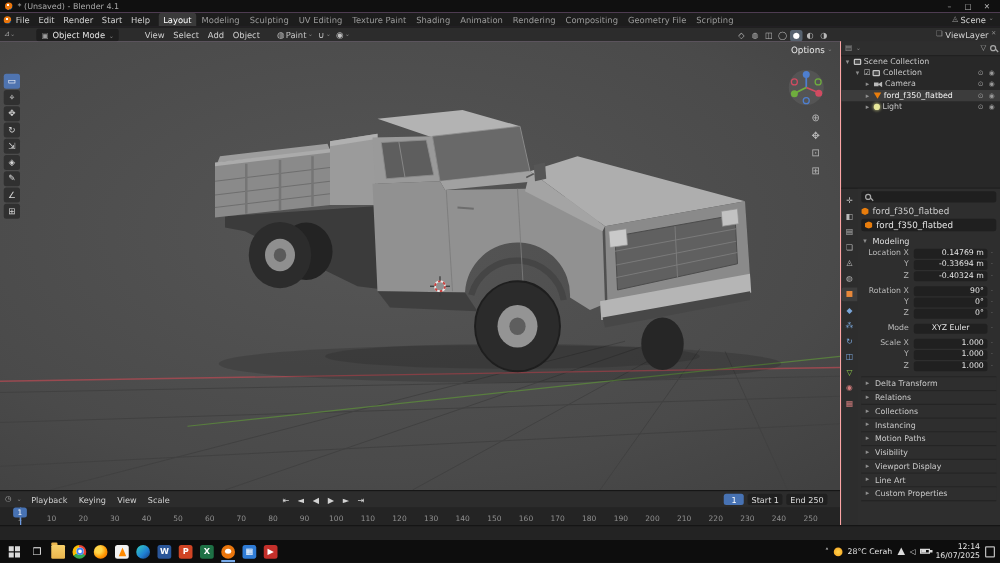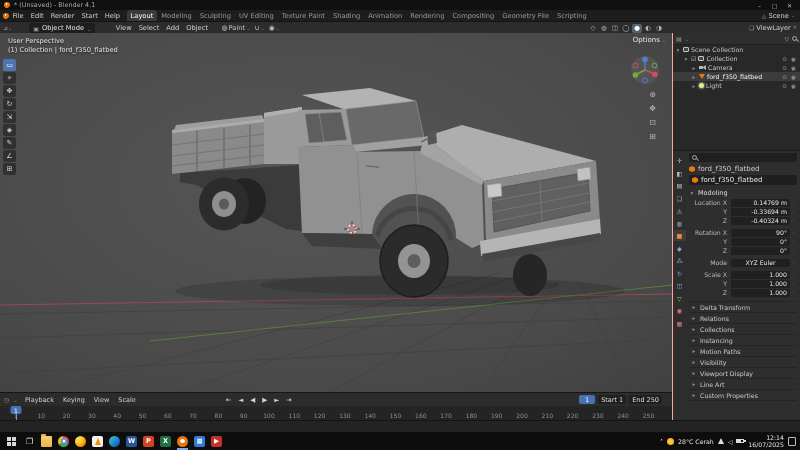--- a/index.html
+++ b/index.html
@@ -294,24 +294,20 @@
       <g>
         <circle cx="352" cy="196" r="4" fill="none" stroke="#e9e9e9" stroke-width="1.6"></circle>
         <circle cx="352" cy="196" r="4" fill="none" stroke="#c8403e" stroke-width="1.6" stroke-dasharray="2.1 2.1"></circle>
         <line x1="352" y1="188" x2="352" y2="191.5" stroke="#3a3a3a" stroke-width="1"></line>
         <line x1="352" y1="200.5" x2="352" y2="204" stroke="#3a3a3a" stroke-width="1"></line>
         <line x1="344" y1="196" x2="347.5" y2="196" stroke="#3a3a3a" stroke-width="1"></line>
         <line x1="356.5" y1="196" x2="360" y2="196" stroke="#3a3a3a" stroke-width="1"></line>
       </g>
     </svg>
 
-    <div class="vp-text">
-      <div>User Perspective</div>
-      <div>(1) Collection | ford_f350_flatbed</div>
-    </div>
     <div class="options">
       <span>Options</span>
       <span class="caret2">⌄</span>
     </div>
     <div class="toolbar" id="toolbar">
         <div class="tool active">▭</div>
         <div class="tool">⌖</div>
         <div class="tool">✥</div>
         <div class="tool">↻</div>
         <div class="tool">⇲</div>

